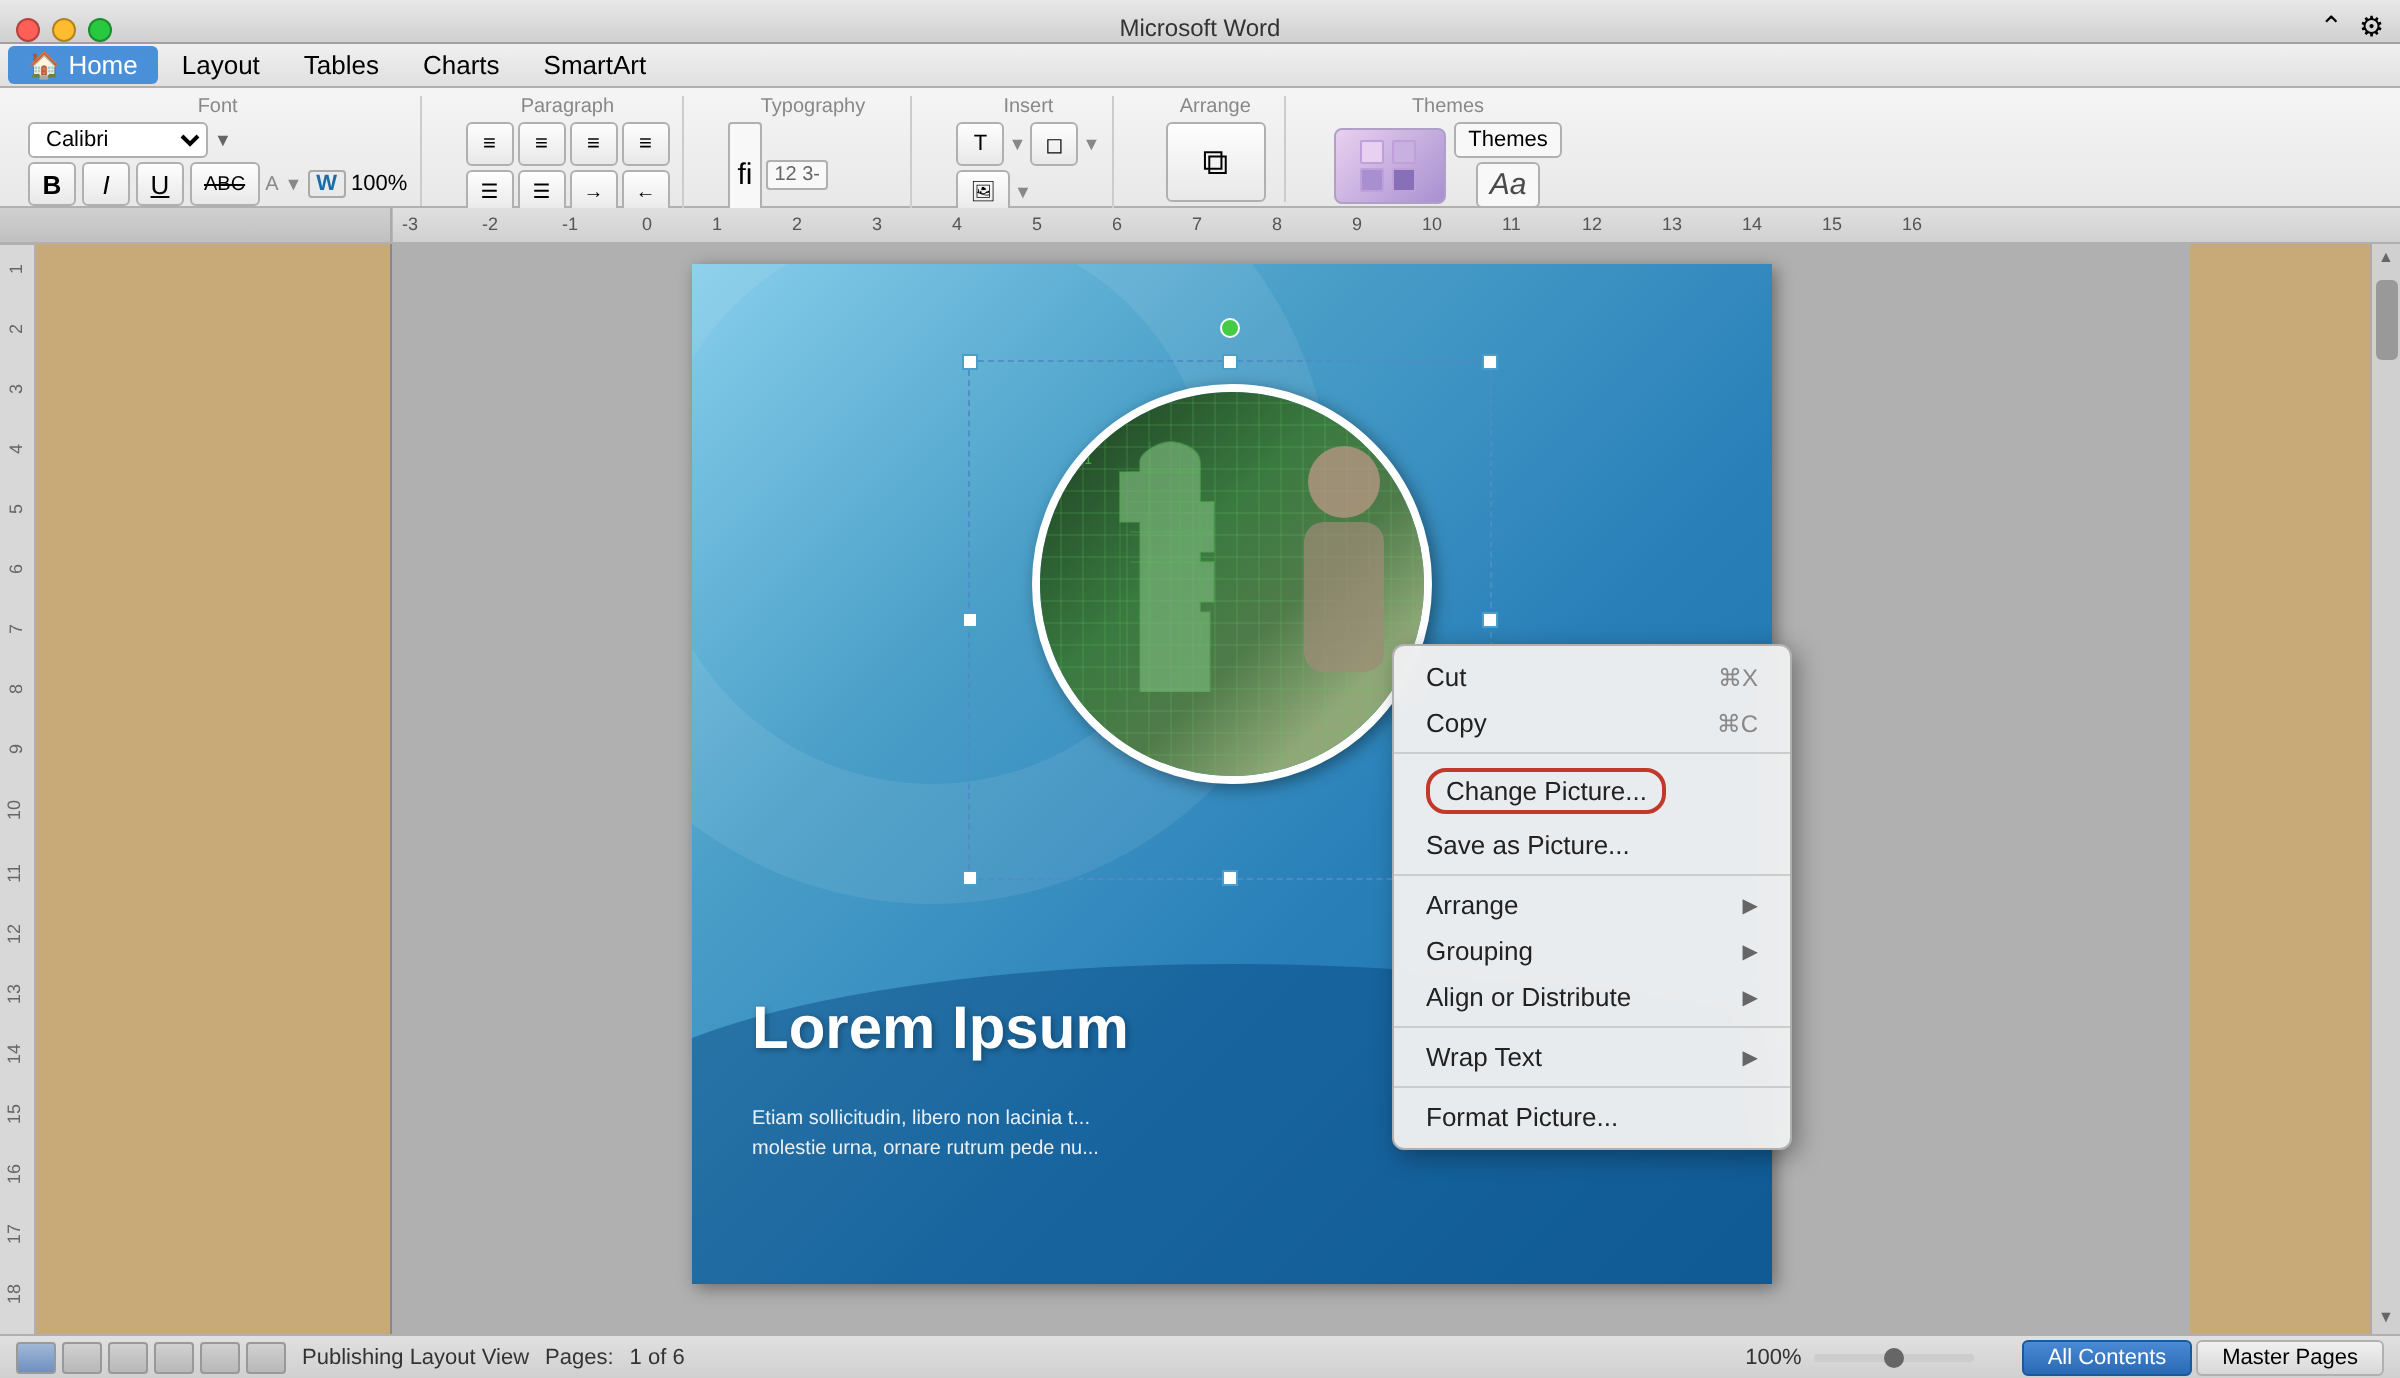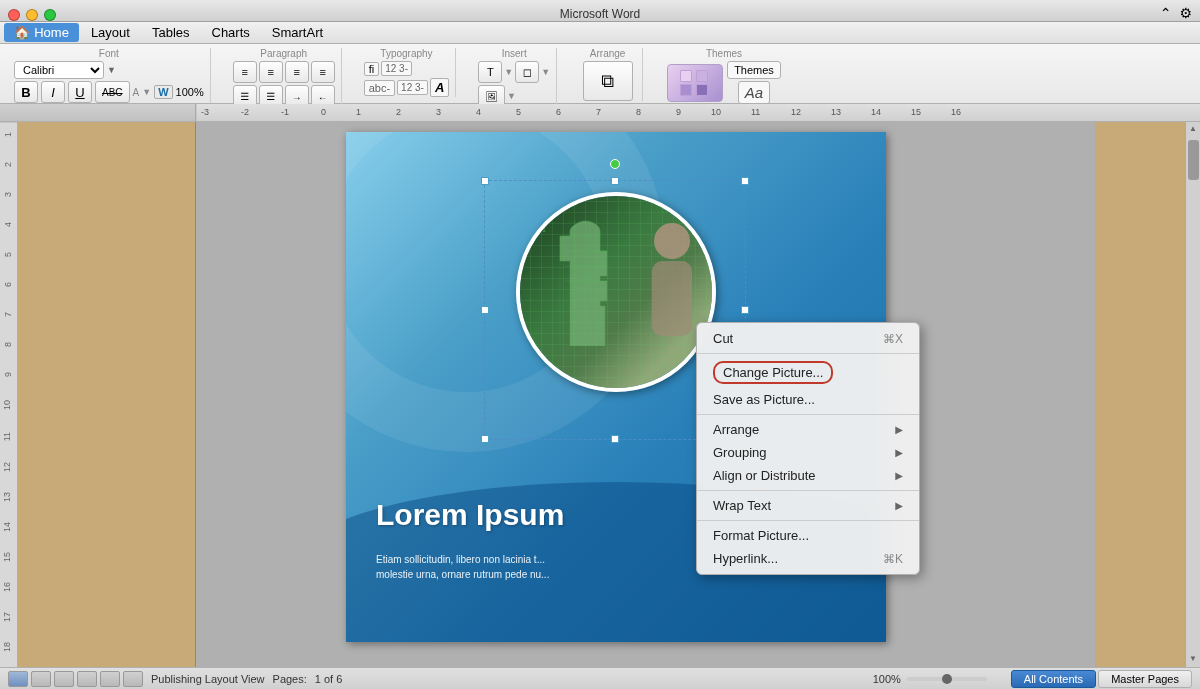--- a/index.html
+++ b/index.html
@@ -133,21 +133,21 @@
       background: linear-gradient(135deg, #87ceeb 0%, #4a9fc8 30%, #2980b9 60%, #1a6fa8 100%);
       box-shadow: 2px 2px 8px rgba(0,0,0,0.4);
       overflow: hidden;
     }
 
     
     .context-menu {
       position: absolute;
       top: 200px;
       left: 500px;
-      width: 224px;
+      width: 200px;
       background: rgba(240, 240, 240, 0.97);
       border: 1px solid #b0b0b0;
       border-radius: 6px;
       box-shadow: 3px 3px 12px rgba(0,0,0,0.35);
       padding: 4px 0;
       z-index: 100;
       backdrop-filter: blur(10px);
     }
     .ctx-item {
       display: flex;
@@ -327,21 +327,21 @@
           <button class="tb-btn" style="font-size:10px;">→</button>
           <button class="tb-btn" style="font-size:10px;">←</button>
         </div>
       </div>
     </div>
 
     <div style="display:flex; flex-direction:column; align-items:center; padding:0 6px; border-right:1px solid #ccc; min-width:80px;">
       <div style="font-size:10px; color:#888; margin-bottom:2px;">Typography</div>
       <div style="display:flex; flex-direction:column; gap:2px;">
         <div style="display:flex; gap:2px; align-items:center;">
-          <span style="font-size:11px; border:1px solid #b0b0b0; border-radius:2px; padding:0 4px; background:#f8f8f8;">fi</span>
+          <span style="font-size:15px; border:1px solid #b0b0b0; border-radius:2px; padding:17px 4px; background:#f8f8f8;">fi</span>
           <span style="font-size:10px; color:#666; border:1px solid #b0b0b0; border-radius:2px; padding:1px 3px; background:#f8f8f8;">12 3-</span>
         </div>
         <div style="display:flex; gap:2px; align-items:center;">
           <span style="font-size:11px; color:#666; border:1px solid #b0b0b0; border-radius:2px; padding:1px 4px; background:#f8f8f8;">abc-</span>
           <span style="font-size:10px; color:#666; border:1px solid #b0b0b0; border-radius:2px; padding:1px 3px; background:#f8f8f8;">12 3-</span>
           <span style="font-size:13px; font-style:italic; font-weight:bold; border:1px solid #b0b0b0; border-radius:2px; padding:1px 4px; background:#f8f8f8;">A</span>
         </div>
       </div>
     </div>
 
@@ -508,20 +508,24 @@
         <div style="position:absolute; bottom:110px; left:30px; font-size:30px; font-weight:bold; color:white; text-shadow:1px 1px 3px rgba(0,0,0,0.3);">Lorem Ipsum</div>
 
         <div style="position:absolute; bottom:60px; left:30px; font-size:10px; color:rgba(255,255,255,0.9); max-width:200px; line-height:1.5;">Etiam sollicitudin, libero non lacinia t... molestie urna, ornare rutrum pede nu...</div>
       </div>
 
       <div class="context-menu">
         <div class="ctx-item">
           <span>Cut</span>
           <span class="shortcut">⌘X</span>
         </div>
+        <div class="ctx-item">
+          <span>Copy</span>
+          <span class="shortcut">⌘C</span>
+        </div>
         <div class="ctx-separator"></div>
 
         <div class="ctx-item" style="position:relative;">
           <span style="border:2px solid #c0392b; border-radius:10px; padding:2px 8px; display:inline-block;">Change Picture...</span>
         </div>
         <div class="ctx-item">
           <span>Save as Picture...</span>
         </div>
         <div class="ctx-separator"></div>
         <div class="ctx-item">
@@ -537,24 +541,20 @@
           <span class="arrow">▶</span>
         </div>
         <div class="ctx-separator"></div>
         <div class="ctx-item">
           <span>Wrap Text</span>
           <span class="arrow">▶</span>
         </div>
         <div class="ctx-separator"></div>
         <div class="ctx-item">
           <span>Format Picture...</span>
-        </div>
-        <div class="ctx-item">
-          <span>Hyperlink...</span>
-          <span class="shortcut">⌘K</span>
         </div>
       </div>
 
       <div style="position:absolute; top:0; right:15px; width:90px; height:100%; background:#c8aa78;"></div>
 
       <div style="position:absolute; top:0; right:0; width:15px; height:100%; background:#d0d0d0; border-left:1px solid #aaa; display:flex; flex-direction:column; align-items:center; padding:2px 0;">
         <div style="font-size:8px; color:#666; cursor:pointer; margin-bottom:2px;">▲</div>
         <div style="background:#999; border-radius:3px; width:11px; height:40px; margin-top:5px; cursor:pointer;"></div>
         <div style="font-size:8px; color:#666; cursor:pointer; margin-top:auto; margin-bottom:2px;">▼</div>
       </div>

